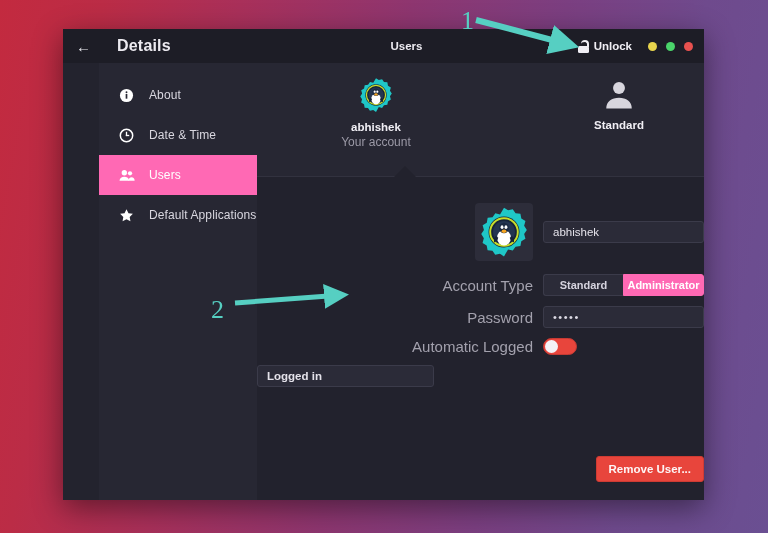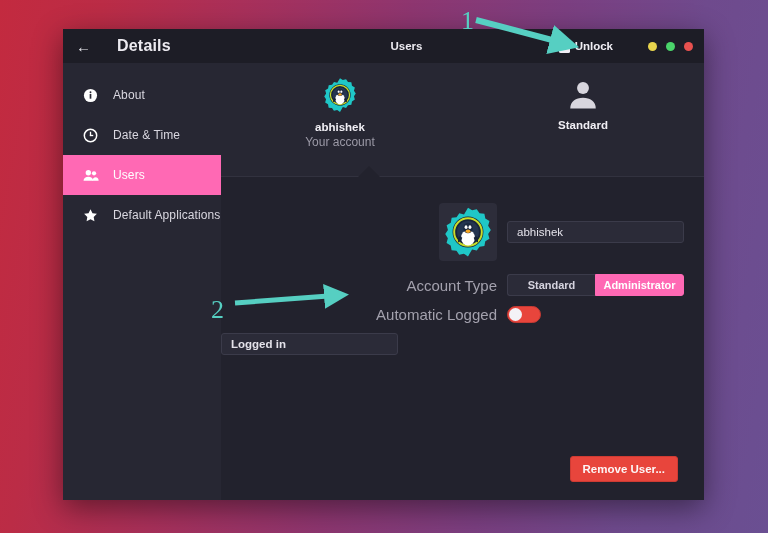--- a/index.html
+++ b/index.html
@@ -44,21 +44,21 @@
     position:absolute; left:0; right:0; top:0; height:34px;
     display:flex; align-items:center; justify-content:center;
     pointer-events:none;
   }
   .tb-title-center {
     color:#eceaf0; font-size:11.5px; font-weight:bold;
     margin-left:46px;
   }
   .tb-right {
     margin-left:auto; display:flex; align-items:center;
-    padding-right:11px; gap:26px; z-index:3;
+    padding-right:11px; gap:7px; z-index:3;
   }
   .unlock {
     display:flex; align-items:center; gap:5px; cursor:pointer;
     margin-right:9px;
   }
   .unlock-label {
     color:#f0eef4; font-size:11.5px; font-weight:bold;
   }
   .lock-icon { width:11px; height:13px; position:relative; display:block; }
   .lock-icon .body {
@@ -70,21 +70,21 @@
     border:2px solid #f0eef4; border-bottom:none;
     border-radius:4px 4px 0 0; border-left:none;
   }
   .dots { display:flex; gap:9px; align-items:center; }
   .dot { width:9px; height:9px; border-radius:50%; cursor:pointer; }
   .dot.y { background:#e8d44d; }
   .dot.g { background:#4ad46a; }
   .dot.r { background:#e8514f; }
 
   
-  #wbody { flex:1; display:flex; min-height:0; }
+  #wbody { flex:1; display:flex; min-height:0;padding-left:36px; }
 
   
   #sidebar {
     width:158px; flex:0 0 158px;
     background:#272733;
     padding-top:12px;
   }
   .nav-item {
     height:40px; display:flex; align-items:center;
     padding-left:19px; cursor:pointer;
@@ -186,21 +186,21 @@
     background:#e8453c; position:relative; cursor:pointer;
     border:1px solid #c63a33;
   }
   .toggle .knob {
     position:absolute; top:1px; left:1px;
     width:13px; height:13px; border-radius:50%;
     background:#f4f2f6;
   }
 
   #remove-wrap {
-    position:absolute; right:26px; bottom:18px;
+    position:absolute; right:0; bottom:18px;
   }
   #remove-btn {
     background:#e8453c; color:#fdf6f6;
     font-size:11.5px; font-weight:bold;
     border:1px solid #cf3b33; border-radius:3px;
     padding:6px 12px; cursor:pointer;
     font-family:"Liberation Sans", sans-serif;
   }
 
   
@@ -351,20 +351,26 @@
         </div>
 
         <div class="row">
           <span class="row-label">Account Type</span>
           <div class="seg">
             <div class="seg-btn">Standard</div>
             <div class="seg-btn on">Administrator</div>
           </div>
         </div>
 
+        <div class="row">
+          <span class="row-label">Password</span>
+          <div class="field">
+            <span class="pw-dots">•••••</span>
+          </div>
+        </div>
 
         <div class="row">
           <span class="row-label">Automatic Logged</span>
           <div class="toggle">
             <span class="knob"></span>
           </div>
         </div>
 
         <div class="row">
           <div class="field lastlogin">Logged in</div>

